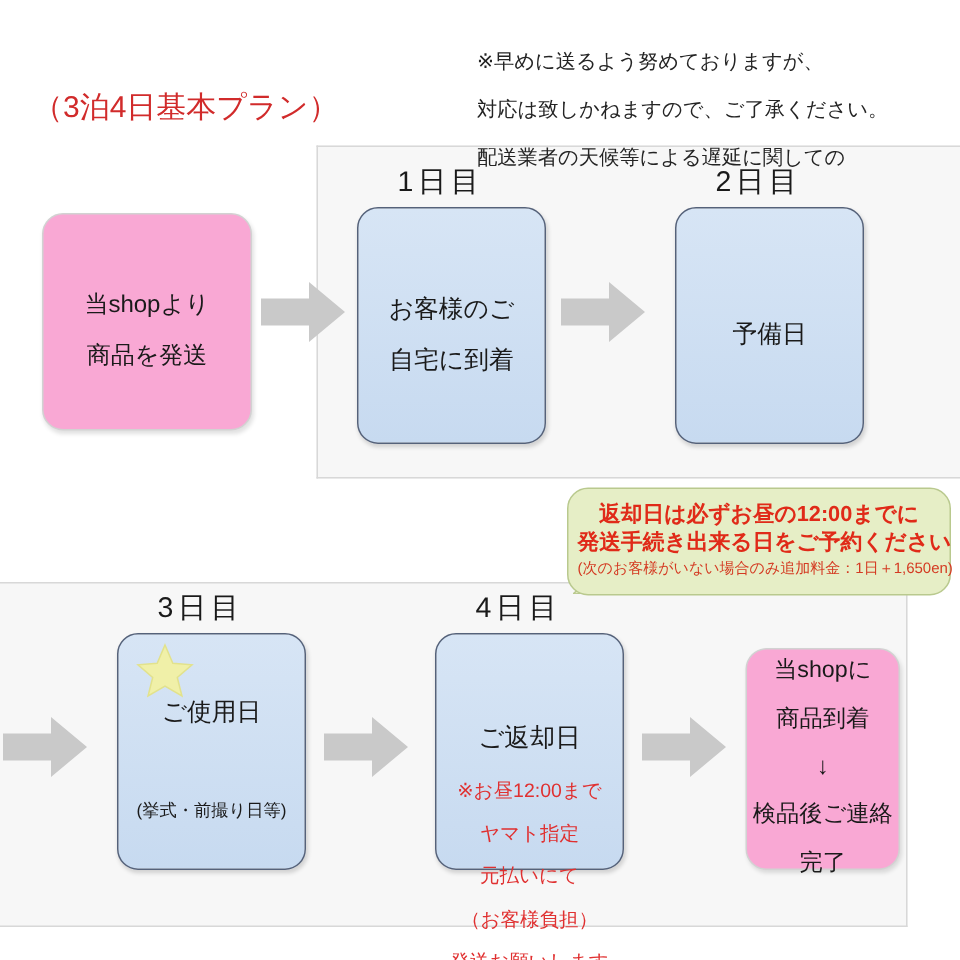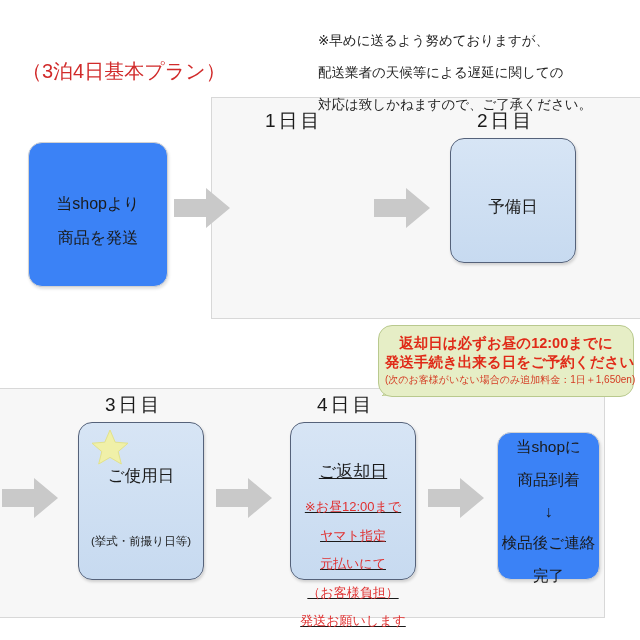--- a/index.html
+++ b/index.html
@@ -75,38 +75,38 @@
     box-sizing: border-box;
     border-radius: 14px;
     display: flex;
     flex-direction: column;
     align-items: center;
     justify-content: center;
     text-align: center;
     line-height: 1.35;
   }
   .box-gray {
-    background: #3b82f6;
+    background: #f9a8d4;
     border: 1px solid #d2d2d2;
     box-shadow: 1px 2px 3px rgba(0,0,0,0.12);
     color: #1a1a1a;
   }
   .box-blue {
     background: linear-gradient(180deg, #d7e5f5 0%, #c7daf0 100%);
     border: 1px solid #55627a;
     box-shadow: 1px 2px 3px rgba(0,0,0,0.16);
     color: #1a1a1a;
   }
 
   .box-ship     { left: 28px;  top: 142px; width: 140px; height: 145px; font-size: 16px; }
   .box-day1     { left: 238px; top: 138px; width: 126px; height: 158px; font-size: 16.5px; }
-  .box-day2     { left: 450px; top: 138px; width: 126px; height: 125px; font-size: 16.5px; }
+  .box-day2     { left: 450px; top: 138px; width: 126px; height: 158px; font-size: 16.5px; }
   .box-day3     { left: 78px;  top: 422px; width: 126px; height: 158px; font-size: 16.5px; gap: 36px; }
   .box-day4     { left: 290px; top: 422px; width: 126px; height: 158px; font-size: 16.5px;
-                  justify-content: flex-start; padding-top: 26px; text-decoration: underline; }
+                  justify-content: flex-start; padding-top: 46px; }
   .box-return   { left: 497px; top: 432px; width: 103px; height: 148px; font-size: 15.5px; }
 
   .box-line { display: block; margin-top: 12px; }
   .box-line-red { color: #e03030; font-size: 13px; line-height: 1.28; }
   .box-line-sub { font-size: 11.5px; }
   .box-title-strong { font-size: 17px; margin-bottom: 3px; }
   .arrow-glyph { font-size: 16px; line-height: 1.1; }
 
   
   .day-label {
@@ -184,40 +184,44 @@
 <body>
 
 <div id="canvas">
 
   <div class="panel panel-top"></div>
   <div class="panel panel-bottom"></div>
 
   <div class="title-sub">（3泊4日基本プラン）</div>
   <div class="header-note">
     <span class="box-line">※早めに送るよう努めておりますが、</span>
+    <span class="box-line">対応は致しかねますので、ご了承ください。</span>
     <span class="box-line">配送業者の天候等による遅延に関しての</span>
-    <span class="box-line">対応は致しかねますので、ご了承ください。</span>
   </div>
 
   <div class="day-label day-label-1">1日目</div>
   <div class="day-label day-label-2">2日目</div>
   <div class="day-label day-label-3">3日目</div>
   <div class="day-label day-label-4">4日目</div>
 
   <div class="box box-gray box-ship">
     <span class="box-line">当shopより</span>
     <span class="box-line">商品を発送</span>
   </div>
 
   <div class="arrow arrow-a1">
     <svg width="56" height="40" viewBox="0 0 56 40">
         <polygon points="0,11 32,11 32,0 56,20 32,40 32,29 0,29" fill="#c9c9c9"></polygon>
       </svg>
   </div>
 
+  <div class="box box-blue box-day1">
+    <span class="box-line">お客様のご</span>
+    <span class="box-line">自宅に到着</span>
+  </div>
 
   <div class="arrow arrow-a2">
     <svg width="56" height="40" viewBox="0 0 56 40">
         <polygon points="0,11 32,11 32,0 56,20 32,40 32,29 0,29" fill="#c9c9c9"></polygon>
       </svg>
   </div>
 
   <div class="box box-blue box-day2">
     <span class="box-line">予備日</span>
   </div>

